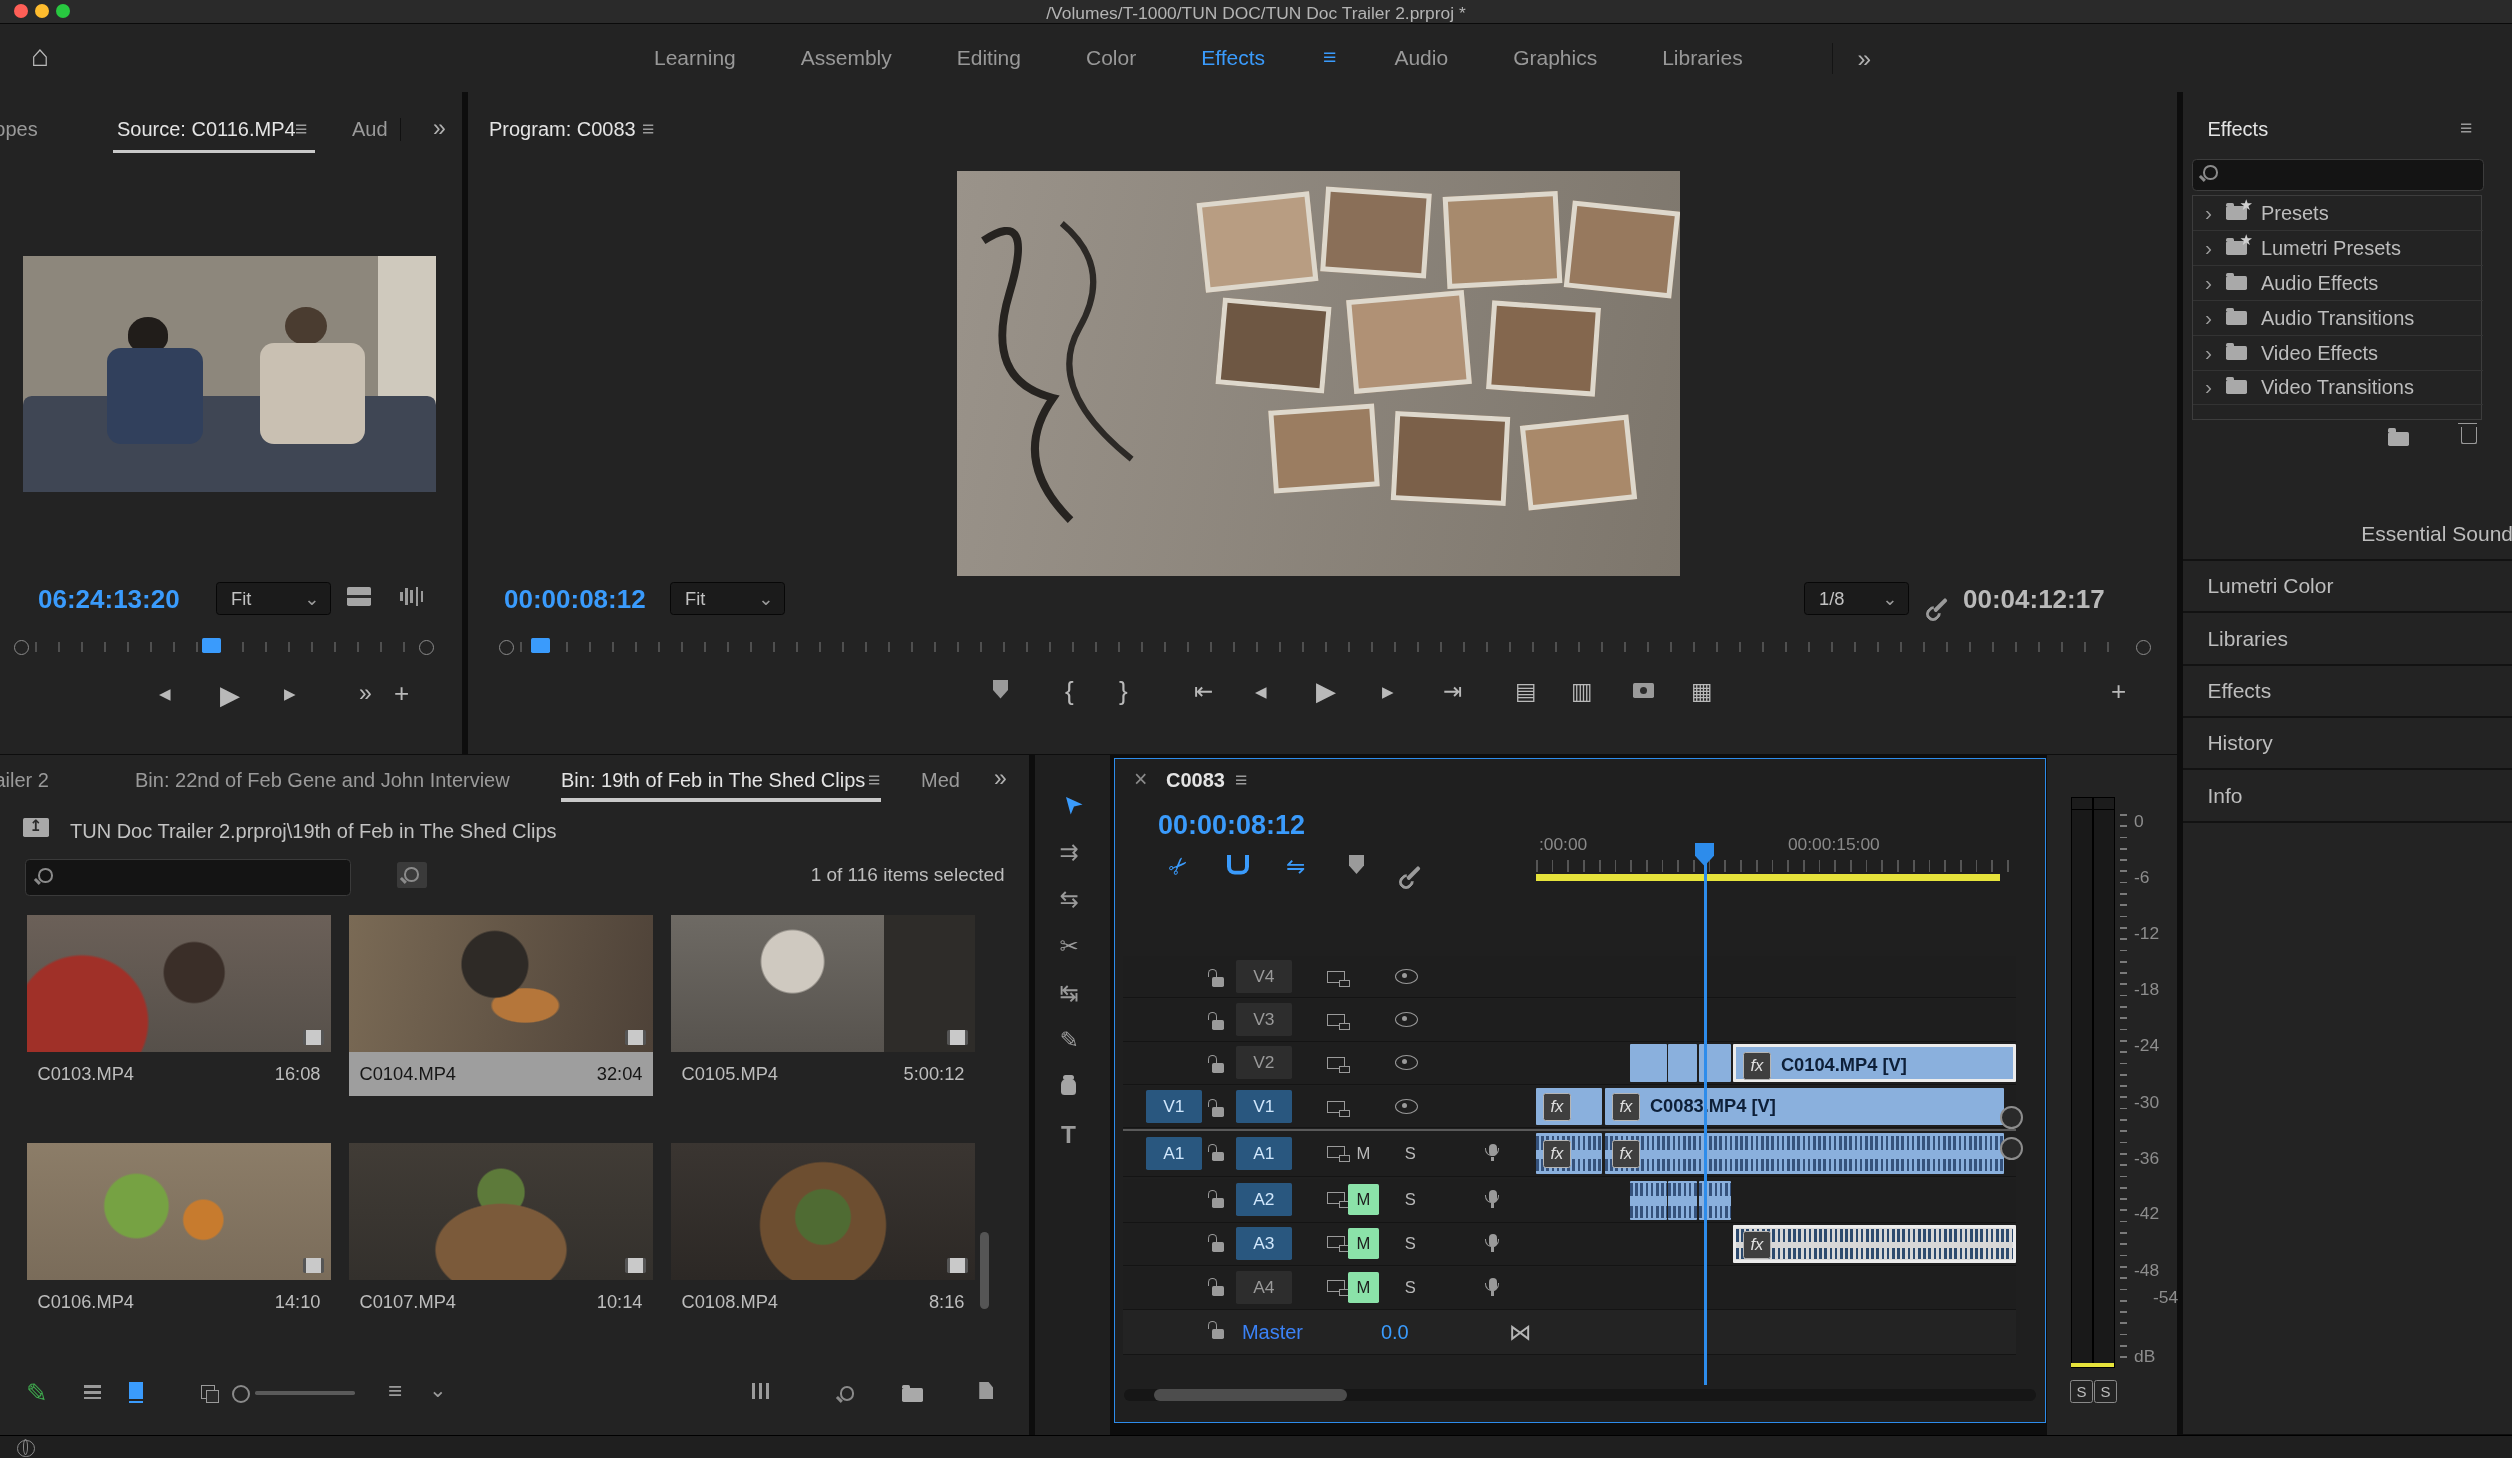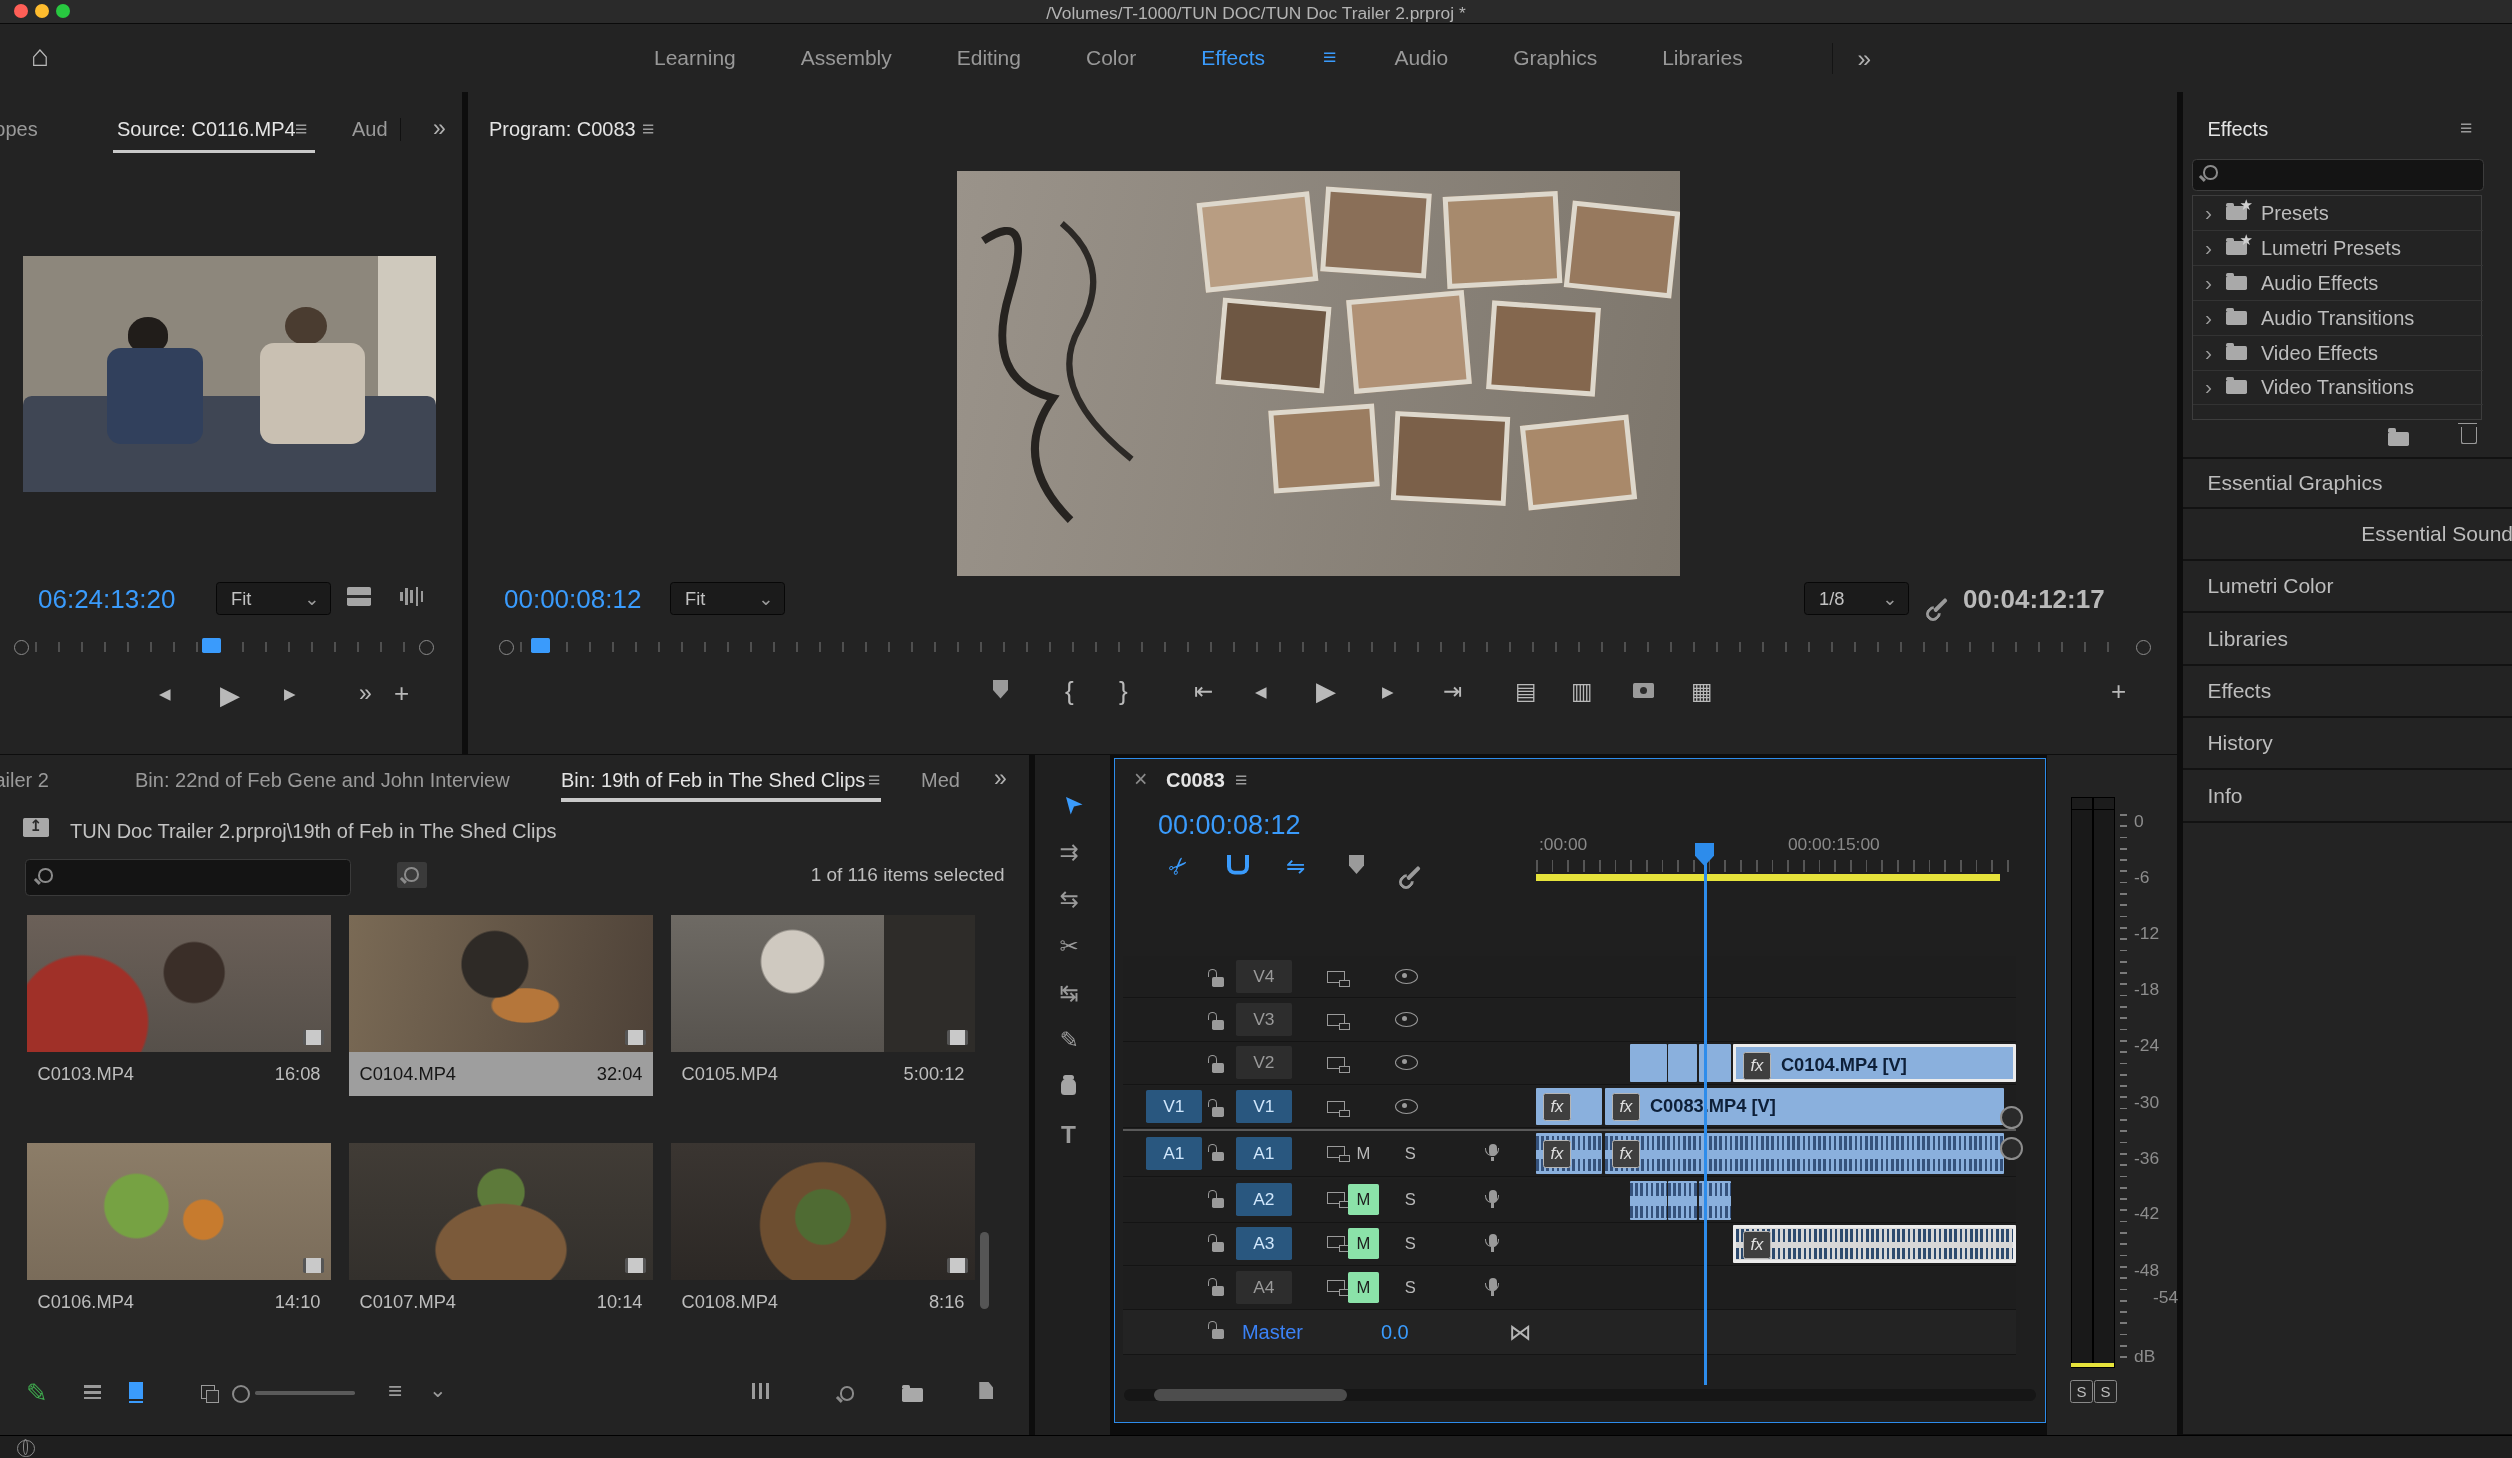--- a/index.html
+++ b/index.html
@@ -18,21 +18,21 @@
   .wstabs{position:absolute;left:647px;top:0;height:68px;display:flex;align-items:center;gap:51px;font-size:21px;color:#989898;}
   .wstab{padding:3.5px 7px;white-space:nowrap;}
   .wstab.active{color:#3a9bfc;}
   .wsmenu{color:#3a9bfc;font-size:23px;}
   .wsovf{position:absolute;left:1832px;top:19px;font-size:24.4px;color:#b0b0b0;border-left:0.9px solid #141414;padding-left:24.4px;height:31px;line-height:31px;}
   
   .ptab{font-size:20px;color:#9a9a9a;white-space:nowrap;}
   .ptab.active{color:#e4e4e4;}
   .underline{position:absolute;height:3.5px;background:#c9c9c9;}
   .menu-ic{font-size:21px;color:#9a9a9a;}
-  .tc-blue{color:#3a9bfc;font-weight:normal;}
+  .tc-blue{color:#3a9bfc;font-weight:bold;}
   .dropdown{position:absolute;background:#1b1b1b;border:0.9px solid #070707;border-radius:3.5px;color:#c2c2c2;font-size:18.3px;}
   .dropdown .lbl{position:absolute;left:14px;top:5.2px;}
   .dropdown .car{position:absolute;right:10.5px;top:5.2px;color:#9a9a9a;}
   .scrub-dot{position:absolute;width:13px;height:13px;border:1.7px solid #8a8a8a;border-radius:50%;background:transparent;}
   .ticks{position:absolute;height:10.5px;background:repeating-linear-gradient(90deg,#4f4f4f 0 1.7px,transparent 1.7px 23px);}
   .ph-square{position:absolute;width:19px;height:15px;background:#3a9bfc;border-radius:1.7px;}
   .transport{font-size:23px;color:#b9b9b9;}
   
   .ic-search{width:10.5px;height:10.5px;border:2.6px solid #8a8a8a;border-radius:50%;position:relative;display:inline-block;}
   .ic-search::after{content:'';position:absolute;left:-6.1px;top:9.6px;width:7px;height:2.6px;background:#8a8a8a;transform:rotate(45deg);}
@@ -556,23 +556,20 @@
       </div>
       <div class="fxrow" style="left:0;top:174px;">
         <span class="chev">›</span>
         <span class="ic-folder"></span>
         <span class="flabel">Video Transitions</span>
       </div>
     </div>
     <span class="ic-folder abs" style="left:205px;top:337px;"></span>
     <span class="ic-trash abs" style="left:253px;top:335px;"></span>
     
-    <div class="railitem" style="top:365px;border-top:2.6px solid #121212;">
-        <span>Essential Graphics</span>
-      </div>
     <div class="railitem" style="top:417px;justify-content:flex-end;">
         <span>Essential Sound</span>
       </div>
     <div class="railitem" style="top:469px;">
         <span>Lumetri Color</span>
       </div>
     <div class="railitem" style="top:522px;">
         <span>Libraries</span>
       </div>
     <div class="railitem" style="top:574px;">

